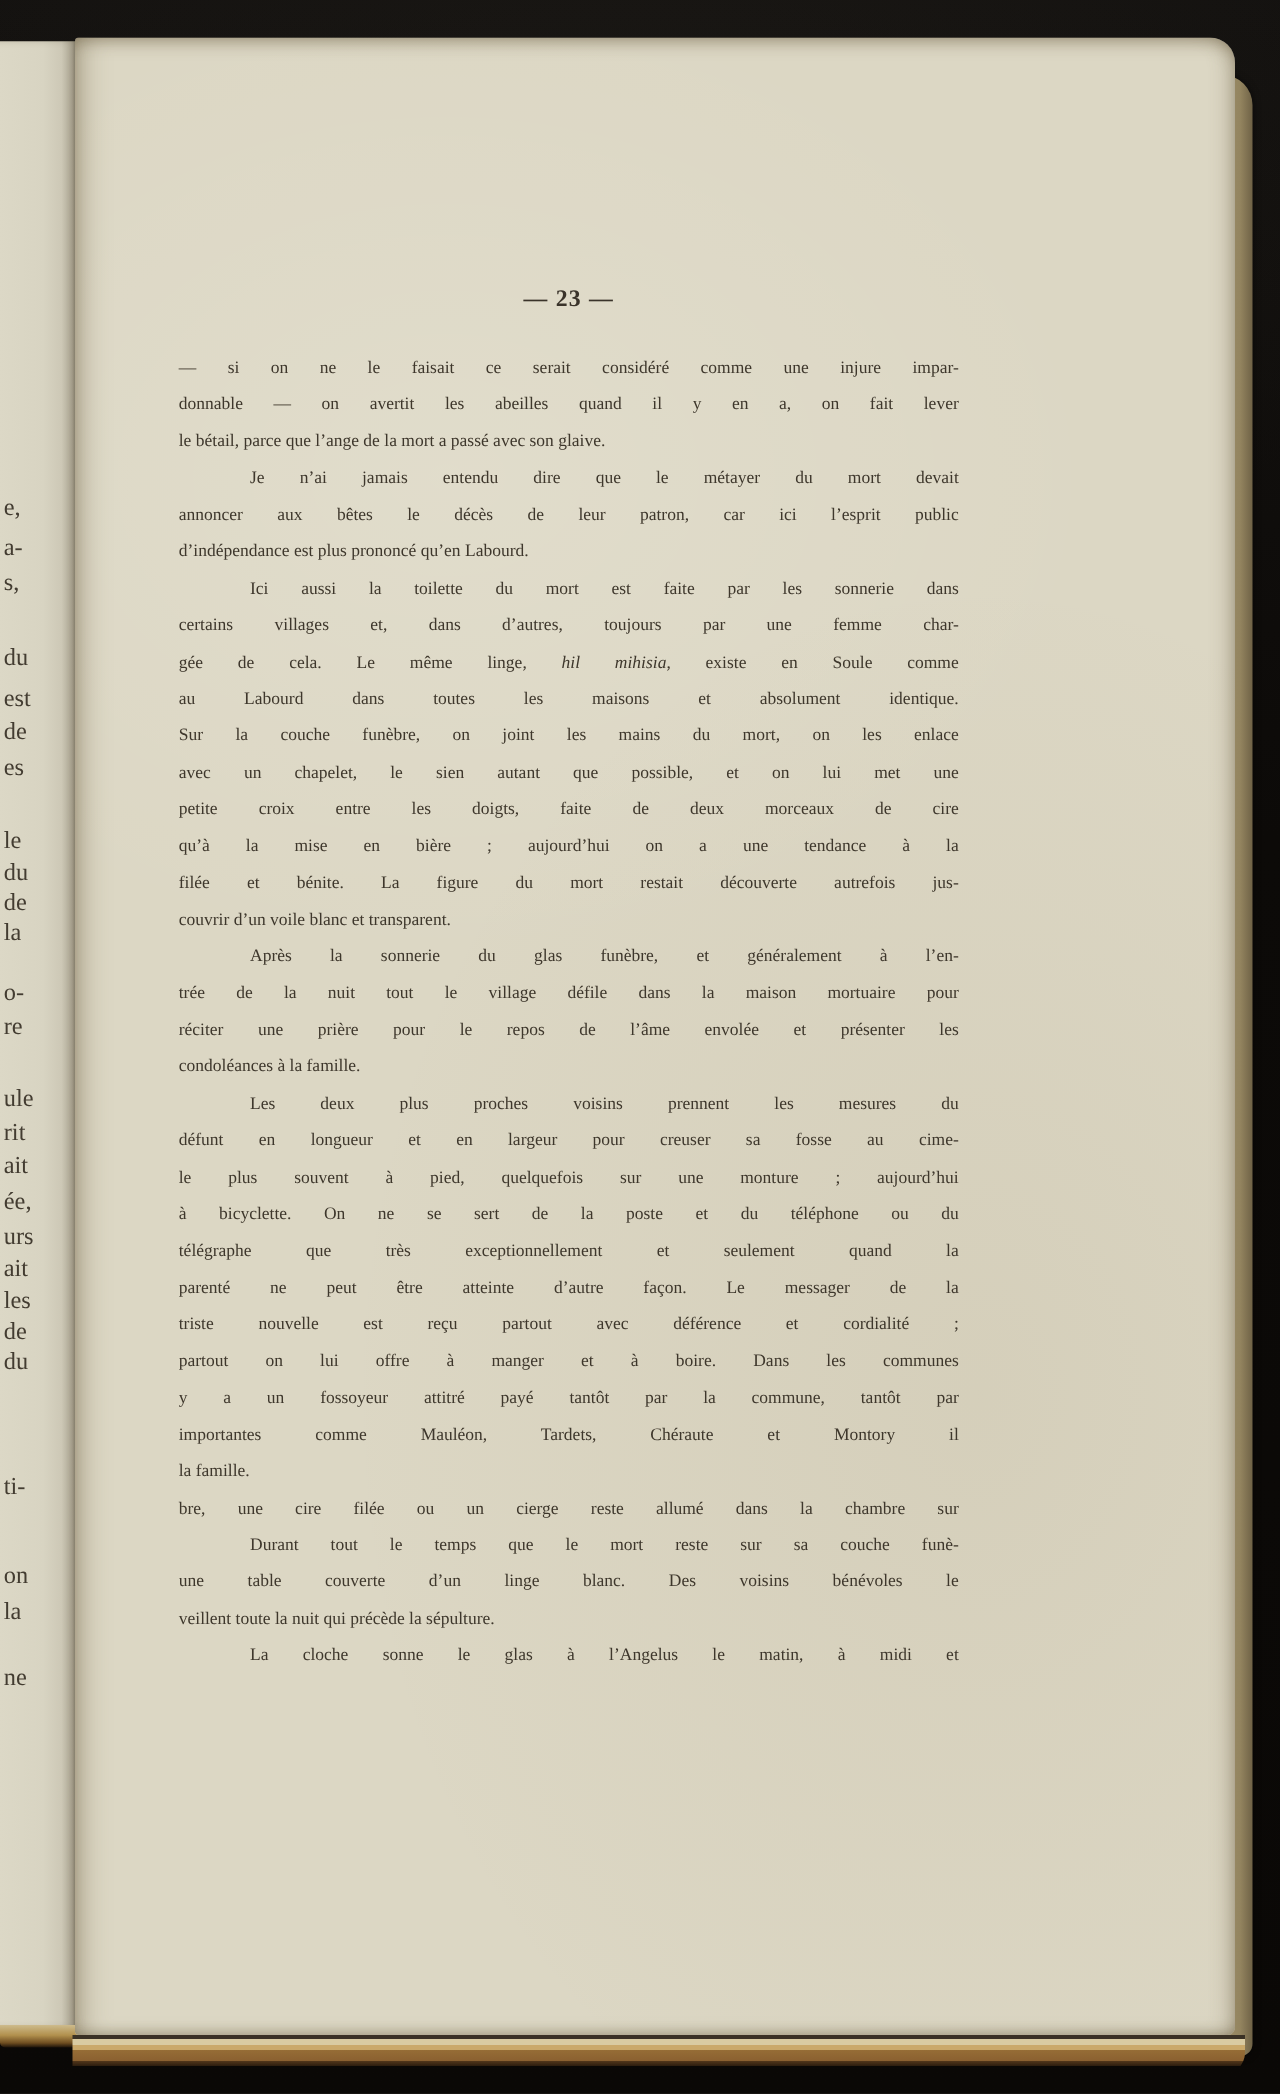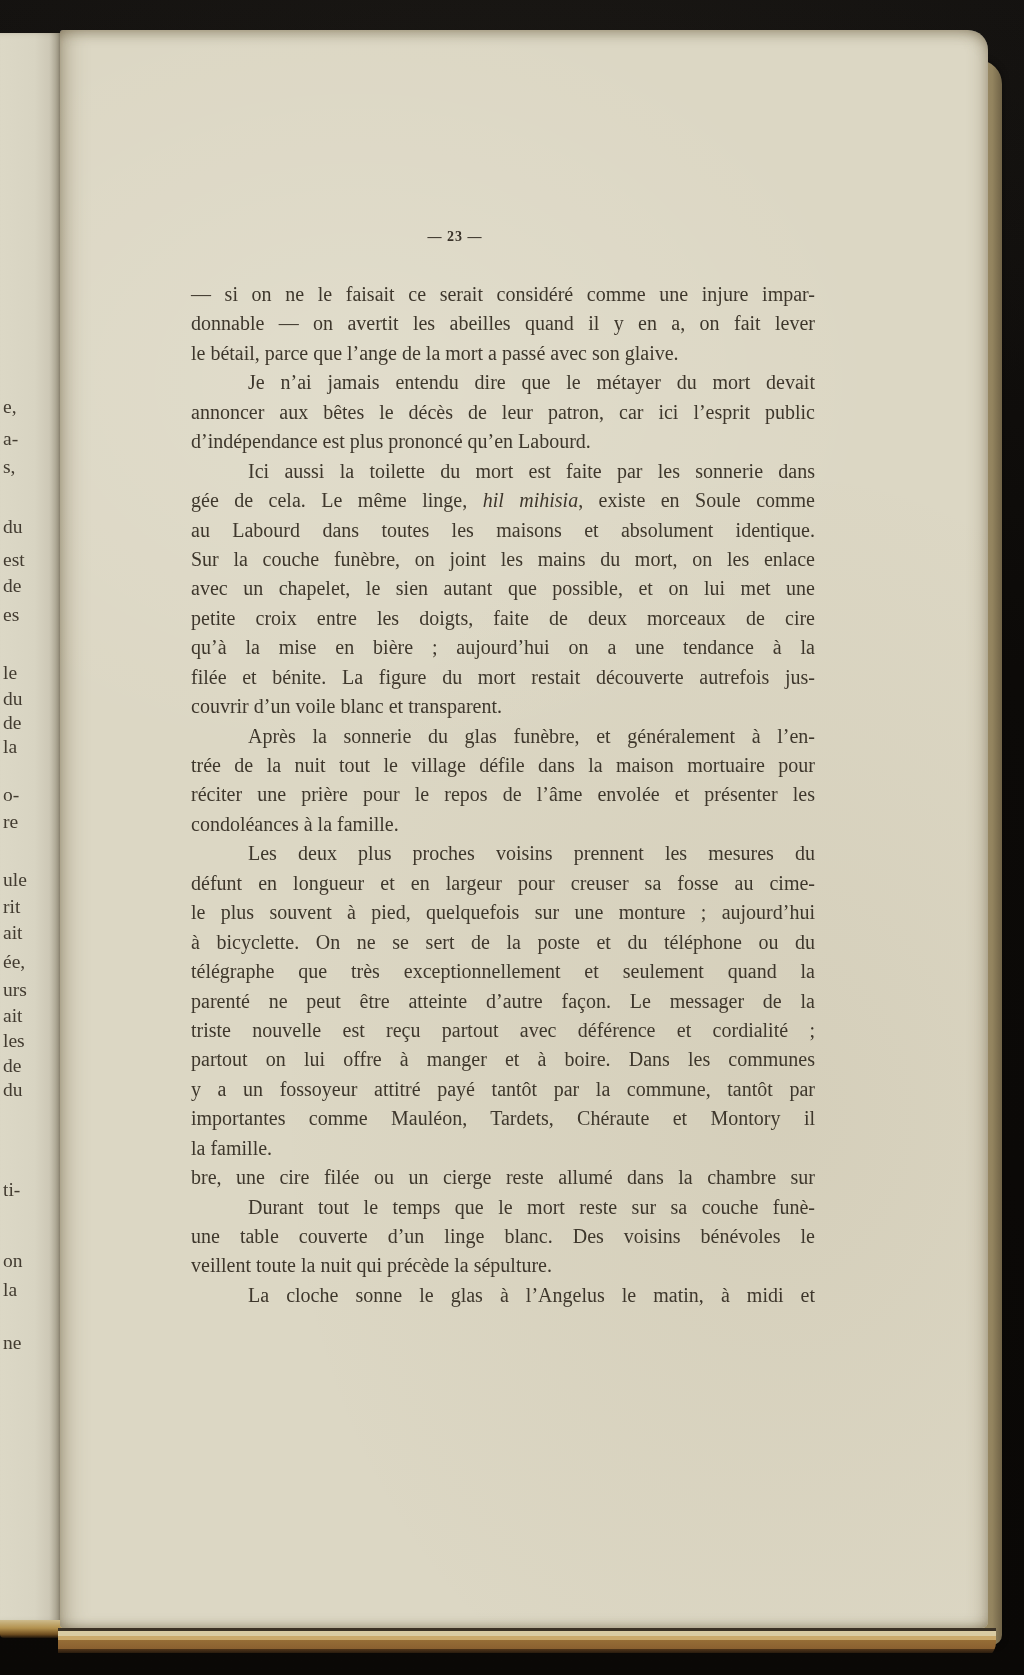--- a/index.html
+++ b/index.html
@@ -70,25 +70,25 @@
   
   .fragments{position:absolute;left:0;top:0;width:60px;height:1675px;}
   .frag{
     position:absolute;left:3px;
     font-size:19.5px;line-height:29.45px;color:#433c31;white-space:nowrap;
   }
 
   
   .page-number{
     position:absolute;top:199px;left:83px;width:624px;
-    text-align:center;font-weight:bold;font-size:14px;letter-spacing:1px;color:#3a332a;
+    text-align:center;font-weight:bold;font-size:19px;letter-spacing:1px;color:#3a332a;
   }
   .text-block{
     position:absolute;top:250px;left:83px;width:624px;
-    font-size:20px;line-height:29.45px;color:#3e372c;margin-left:48px;
+    font-size:14px;line-height:29.45px;color:#3e372c;
   }
   .para{margin:0;}
   .line{
     text-align:justify;text-align-last:justify;
     white-space:nowrap;height:29.45px;overflow:visible;
   }
   .line.last{text-align-last:left;}
   .line.indent{padding-left:57px;}
   .line i{font-style:italic;}
 </style>
@@ -109,20 +109,21 @@
           <div class="line"><span>donnable — on avertit les abeilles quand il y en a, on fait lever</span></div>
           <div class="line last"><span>le bétail, parce que l’ange de la mort a passé avec son glaive.</span></div>
         </div>
         <div class="para">
           <div class="line indent"><span>Je n’ai jamais entendu dire que le métayer du mort devait</span></div>
           <div class="line"><span>annoncer aux bêtes le décès de leur patron, car ici l’esprit public</span></div>
           <div class="line last"><span>d’indépendance est plus prononcé qu’en Labourd.</span></div>
         </div>
         <div class="para">
           <div class="line indent"><span>Ici aussi la toilette du mort est faite par les sonnerie dans</span></div>
+          <div class="line"><span>certains villages et, dans d’autres, toujours par une femme char-</span></div>
           <div class="line"><span>gée de cela. Le même linge, </span><i>hil mihisia</i><span>, existe en Soule comme</span></div>
           <div class="line"><span>au Labourd dans toutes les maisons et absolument identique.</span></div>
           <div class="line"><span>Sur la couche funèbre, on joint les mains du mort, on les enlace</span></div>
           <div class="line"><span>avec un chapelet, le sien autant que possible, et on lui met une</span></div>
           <div class="line"><span>petite croix entre les doigts, faite de deux morceaux de cire</span></div>
           <div class="line"><span>qu’à la mise en bière ; aujourd’hui on a une tendance à la</span></div>
           <div class="line"><span>filée et bénite. La figure du mort restait découverte autrefois jus-</span></div>
           <div class="line last"><span>couvrir d’un voile blanc et transparent.</span></div>
         </div>
         <div class="para">

